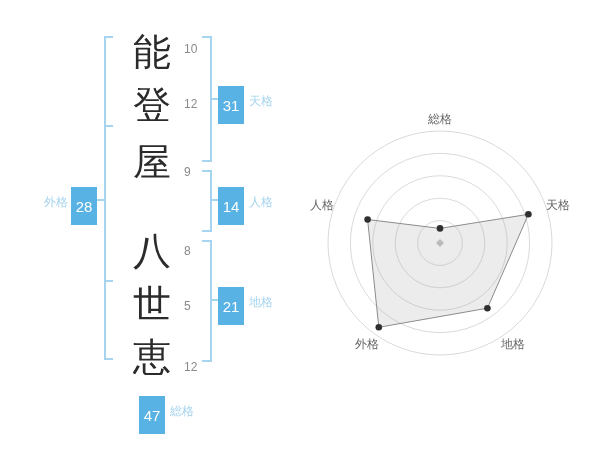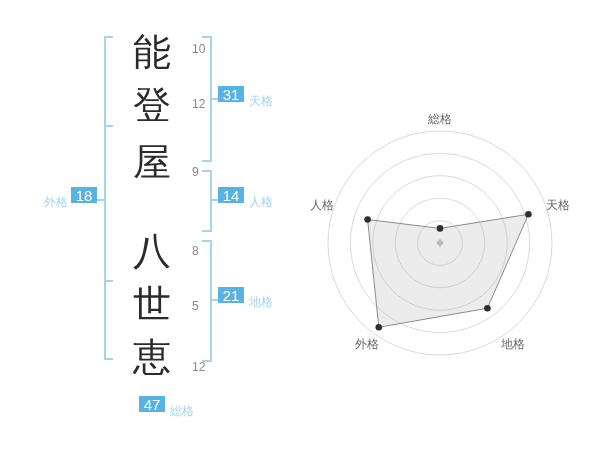--- a/index.html
+++ b/index.html
@@ -6,21 +6,21 @@
   html,body { background:#fff; }
   body { font-family:"Liberation Sans","DejaVu Sans",sans-serif; }
   .stage { position:relative; width:600px; height:470px; background:#fff; overflow:hidden; }
 
   
   .kanji { position:absolute; left:126px; width:52px; text-align:center;
            font-size:38px; line-height:46px; color:#2b2b2b; }
   .k0{top:29px}.k1{top:82px}.k2{top:139px}.k3{top:228px}.k4{top:281px}.k5{top:334px}
 
   
-  .strokes { position:absolute; left:184px; font-size:12px; color:#8a8a8a;margin-left:8px; }
+  .strokes { position:absolute; left:184px; font-size:12px; color:#8a8a8a; }
   .s0{top:42px}.s1{top:97px}.s2{top:165px}.s3{top:244px}.s4{top:299px}.s5{top:360px}
 
   
   .vline { position:absolute; width:2px; background:var(--bracket,#a5d4ee); }
   .hline { position:absolute; height:2px; background:var(--bracket,#a5d4ee); }
   #brk-ten-v{left:210px;top:36px;height:126px}
   #brk-ten-t1{left:202px;top:36px;width:9px}
   #brk-ten-t2{left:202px;top:160px;width:9px}
   #brk-ten-c{left:212px;top:98px;width:6px}
   #brk-jin-v{left:210px;top:170px;height:62px}
@@ -32,21 +32,21 @@
   #brk-chi-t2{left:202px;top:360px;width:9px}
   #brk-chi-c{left:212px;top:299px;width:6px}
   #brk-gai-v{left:104px;top:36px;height:324px}
   #brk-gai-t1{left:104px;top:36px;width:9px}
   #brk-gai-t2{left:104px;top:125px;width:9px}
   #brk-gai-t3{left:104px;top:280px;width:9px}
   #brk-gai-t4{left:104px;top:358px;width:9px}
   #brk-gai-c{left:97px;top:199px;width:7px}
 
   
-  .badge { position:absolute; width:26px; height:16px; background:var(--badge,#58b2e4);
+  .badge { position:absolute; width:26px; height:38px; background:var(--badge,#58b2e4);
            color:#fff; font-size:15px; display:flex; align-items:center; justify-content:center; }
   #bdg-ten{left:218px;top:86px}
   #bdg-jin{left:218px;top:187px}
   #bdg-chi{left:218px;top:287px}
   #bdg-gai{left:71px;top:187px}
   #bdg-sou{left:139px;top:396px}
 
   
   .glabel { position:absolute; font-size:12px; color:var(--label,#a5d4ee); }
   #lbl-ten{left:249px;top:93px}
@@ -102,21 +102,21 @@
   <div class="badge" id="bdg-ten">31</div>
   <div class="glabel" id="lbl-ten">天格</div>
 
   <div class="badge" id="bdg-jin">14</div>
   <div class="glabel" id="lbl-jin">人格</div>
 
   <div class="badge" id="bdg-chi">21</div>
   <div class="glabel" id="lbl-chi">地格</div>
 
   <div class="glabel" id="lbl-gai">外格</div>
-  <div class="badge" id="bdg-gai">18</div>
+  <div class="badge" id="bdg-gai">28</div>
 
   <div class="badge" id="bdg-sou">47</div>
   <div class="glabel" id="lbl-sou">総格</div>
 
   <svg class="radar" width="300" height="280">
       <circle cx="145" cy="140" r="22.4" fill="none" stroke="#dadada" stroke-width="1"></circle>
       <circle cx="145" cy="140" r="44.8" fill="none" stroke="#dadada" stroke-width="1"></circle>
       <circle cx="145" cy="140" r="67.2" fill="none" stroke="#dadada" stroke-width="1"></circle>
       <circle cx="145" cy="140" r="89.6" fill="none" stroke="#dadada" stroke-width="1"></circle>
       <circle cx="145" cy="140" r="112.0" fill="none" stroke="#dadada" stroke-width="1"></circle>

